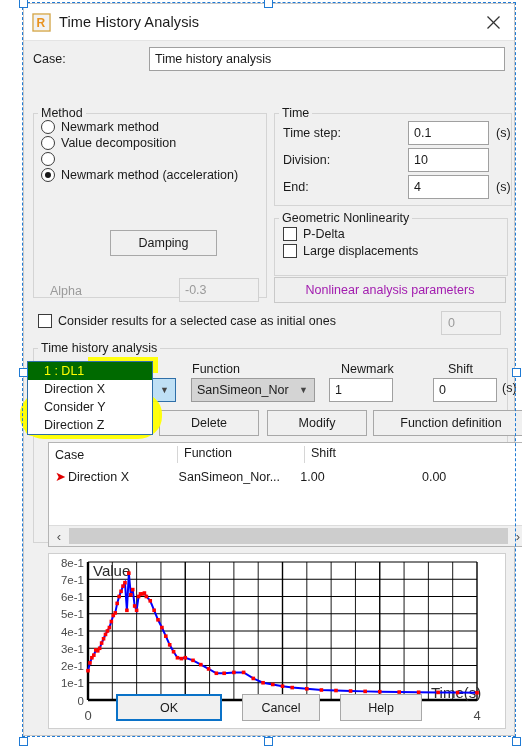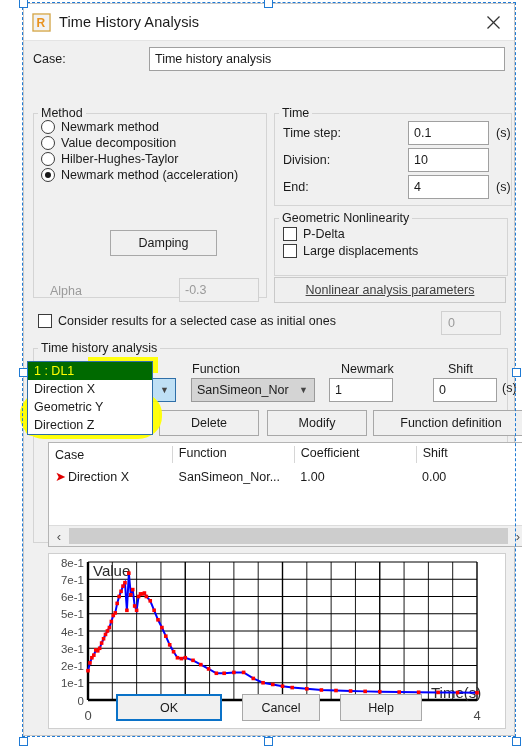--- a/index.html
+++ b/index.html
@@ -115,21 +115,21 @@
   .btn {
     background: #f0f0f0;
     border: 1px solid #a8a8a8;
     font-size: 12.5px;
     color: #1a1a1a;
     font-family: "Liberation Sans", sans-serif;
     height: 26px;
     cursor: pointer;
     box-sizing: border-box;
   }
-  .btn.disabled { color: #404040; background: #efefef; border-color: #c9c9c9; text-decoration: underline; }
+  .btn.disabled { color: #a21caf; background: #efefef; border-color: #c9c9c9; }
   .damping-btn { position: absolute; left: 76px; top: 110px; width: 107px; }
   .alpha-lbl { position: absolute; left: 16px; top: 164px; font-size: 12.5px; color: #9a9a9a; }
   .alpha-box {
     position: absolute; left: 145px; top: 158px; width: 80px; height: 24px;
     border: 1px solid #d0d0d0; background: #f0f0f0; color: #9a9a9a;
     font-size: 12.5px; line-height: 22px; padding-left: 5px; box-sizing: border-box;
   }
 
   .time-row { display: flex; align-items: center; margin: 1px 0 3px 8px; }
   .time-lbl { width: 125px; font-size: 12.5px; color: #1a1a1a; }
@@ -203,21 +203,21 @@
   .popup {
     position: absolute;
     left: 27px; top: 361px; width: 126px;
     background: #ffffff;
     border: 1px solid #2f6fa8;
     z-index: 40;
     box-sizing: border-box;
   }
   .popup-item {
     font-size: 12.5px; color: #1a1a1a; height: 18px; line-height: 18px;
-    padding-left: 6px;
+    padding-left: 16px;
   }
   .popup-item.sel { background: #006a00; color: #ffff00; }
 
   
   .highlight {
     position: absolute;
     background: #ffff00;
     z-index: 30;
     opacity: .95;
   }
@@ -281,21 +281,20 @@
         <div class="radio-row">
           <span class="radio"></span>
           <span class="lbl">Newmark method</span>
         </div>
         <div class="radio-row">
           <span class="radio"></span>
           <span class="lbl">Value decomposition</span>
         </div>
         <div class="radio-row">
           <span class="radio"></span>
-          <span class="lbl">Hilber-Hughes-Taylor</span>
         </div>
         <div class="radio-row">
           <span class="radio on"></span>
           <span class="lbl">Newmark method (acceleration)</span>
         </div>
         <button class="btn damping-btn">Damping</button>
         <span class="alpha-lbl">Alpha</span>
         <span class="alpha-box">-0.3</span>
       </fieldset>
 
@@ -361,21 +360,20 @@
 
       <button class="btn btn-add">Add</button>
       <button class="btn btn-del">Delete</button>
       <button class="btn btn-mod">Modify</button>
       <button class="btn btn-fdef">Function definition</button>
 
       <div class="table">
         <div class="thead">
           <div class="col-case">Case</div>
           <div class="col-fn th-sep">Function</div>
-          <div class="col-coef th-sep">Coefficient</div>
           <div class="col-shift th-sep">Shift</div>
         </div>
         <div class="trow">
           <div class="col-case">
             <span class="arrow-marker">➤</span><span>Direction X</span>
           </div>
           <div class="col-fn">SanSimeon_Nor...</div>
           <div class="col-coef">1.00</div>
           <div class="col-shift">0.00</div>
         </div>
@@ -509,21 +507,21 @@
     </div>
   </div>
 
   <div class="highlight hl1"></div>
   <div class="highlight hl2"></div>
   <div class="highlight hl3"></div>
 
   <div class="popup">
     <div class="popup-item sel">1 : DL1</div>
     <div class="popup-item">Direction X</div>
-    <div class="popup-item">Geometric Y</div>
+    <div class="popup-item">Consider Y</div>
     <div class="popup-item">Direction Z</div>
   </div>
 
   <div class="sel-frame"></div>
   <div class="sel-handle" style="left:19px;  top:-1px;"></div>
   <div class="sel-handle" style="left:264px; top:-1px;"></div>
   <div class="sel-handle" style="left:19px;  top:368px;"></div>
   <div class="sel-handle" style="left:512px; top:368px;"></div>
   <div class="sel-handle" style="left:19px;  top:737px;"></div>
   <div class="sel-handle" style="left:264px; top:737px;"></div>

